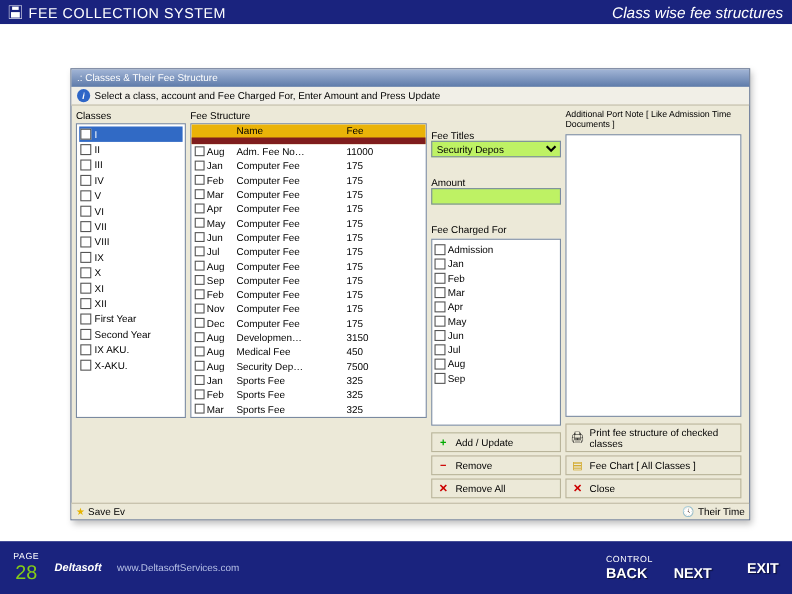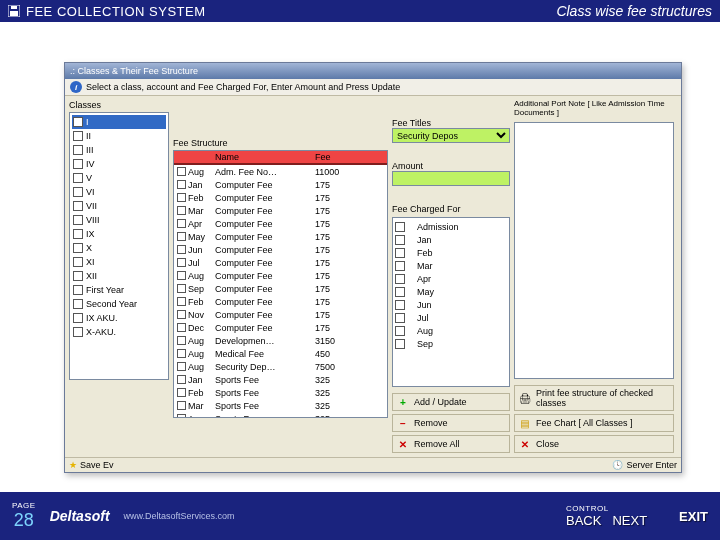--- a/index.html
+++ b/index.html
@@ -24,61 +24,61 @@
 
   .listbox { background:#fff; border:1px solid #7a8aa0; overflow:hidden; font-size:9px; }
 
   .classes-col { width:100px; }
   .classes-col .listbox { height: 268px; padding:2px; }
   .class-row { display:flex; align-items:center; gap:3px; padding:0 1px; height:14px; }
   .class-row .cb { width:10px; height:10px; border:1px solid #555; background:#fff; }
   .class-row.sel { background:#316ac5; color:#fff; }
   .class-row.sel .cb { background:#fff; }
 
-  .fs-col { width:215px;margin-top:38px; }
+  .fs-col { width:215px; }
   .fs-col .listbox { height: 268px; }
-  .fs-head { display:flex; background:#ef4444; border-bottom:2px solid #7f1d1d; }
+  .fs-head { display:flex; background:#eab308; border-bottom:6px solid #7f1d1d; }
   .fs-head div, .fs-row div { padding:1px 3px; overflow:hidden; white-space:nowrap; }
   .fs-c0 { width:38px; display:flex; align-items:center; gap:2px; }
   .fs-c1 { width:100px; }
   .fs-c2 { width:55px; }
   .fs-row { display:flex; height:13px; align-items:center; }
   .fs-row .cb { width:9px; height:9px; border:1px solid #555; }
 
   .mid-col { width:118px; }
   .mid-col .field-label { font-size:9px; margin-top:18px; }
   .mid-col select, .mid-col input { width:100%; font-size:9px; border:1px solid #7a8aa0; background:#bef264; height:15px; }
   .mid-col .months-box { height:170px; margin-top:3px; padding:2px; }
-  .month-row { display:flex; align-items:center; gap:12px; height:13px; }
+  .month-row { display:flex; align-items:center; gap:2px; height:13px; }
   .month-row .cb { width:10px; height:10px; border:1px solid #555; }
 
   .right-col { width:160px; display:flex; flex-direction:column; }
   .right-col .doc-box { flex:1; background:#fff; border:1px solid #7a8aa0; margin-top:2px; min-height:150px; }
   .right-col .btn-stack { margin-top:6px; display:flex; flex-direction:column; gap:3px; }
   .flat-btn { background:#ece9d8; border:1px solid #b9b49a; display:flex; align-items:center; gap:5px; padding:2px 4px; font-size:9px; cursor:pointer; }
   .flat-btn .ic { width:12px; height:12px; display:flex; align-items:center; justify-content:center; font-size:10px; }
   .ic.green { color:#0a0; font-weight:bold; }
   .ic.red { color:#c00; font-weight:bold; }
   .ic.redx { color:#c00; font-weight:bold; }
   .ic.yellow { color:#c90; }
 
   .win-status { display:flex; border-top:1px solid #bfbaa4; background:#ece9d8; padding:2px 4px; gap:6px; font-size:9px; }
   .win-status .spacer { flex:1; }
   .st-item { display:flex; align-items:center; gap:3px; }
 
   .footer { position:absolute; left:0; right:0; bottom:0; height:48px; background:#1a237e; color:#fff; display:flex; align-items:center; padding: 4px 12px; gap:14px; }
   .page-box { text-align:center; }
   .page-box .lbl { font-size:8px; letter-spacing:.5px; }
-  .page-box .num { font-size:18px; color:#7dd3fc; }
-  .company { font-style:italic; font-weight:bold; font-size:14px; }
+  .page-box .num { font-size:18px; color:#84cc16; }
+  .company { font-style:italic; font-weight:bold; font-size:10px; }
   .sms-box .sms-t { font-size:14px; font-variant:small-caps; letter-spacing:.3px; text-shadow:1px 1px 1px rgba(0,0,0,.5); }
   .sms-box .sms-u { font-size:9px; color:#b6c0e6; }
   .footer .spacer { flex:1; }
   .ctl-box .lbl { font-size:8px; letter-spacing:.5px; }
-  .ctl-btns { display:flex; gap:11px; font-size:13px; font-weight:normal; }
+  .ctl-btns { display:flex; gap:24px; font-size:13px; font-weight:bold; }
   .ctl-btns span { cursor:pointer; text-shadow:1px 1px 1px rgba(0,0,0,.6); }
   .exit { font-size:13px; font-weight:bold; margin-left:18px; cursor:pointer; text-shadow:1px 1px 1px rgba(0,0,0,.6); }
 </style>
 </head>
 <body>
 
 <div class="topbar">
   <span class="disk-icon">
     <svg width="12" height="12" viewBox="0 0 12 12">
         <rect x="0" y="0" width="12" height="12" fill="none" stroke="#fff"></rect>
@@ -435,21 +435,21 @@
     </div>
 
     <div class="win-status">
       <div class="st-item">
         <span style="color:#e6b400">★</span>
         <span>Save Ev</span>
       </div>
       <span class="spacer"></span>
       <div class="st-item">
         <span>🕓</span>
-        <span>Server Enter</span>
+        <span>Their Time</span>
       </div>
     </div>
   </div>
 
 </div>
 
 <div class="footer">
   <div class="page-box">
     <div class="lbl">PAGE</div>
     <div class="num">28</div>

